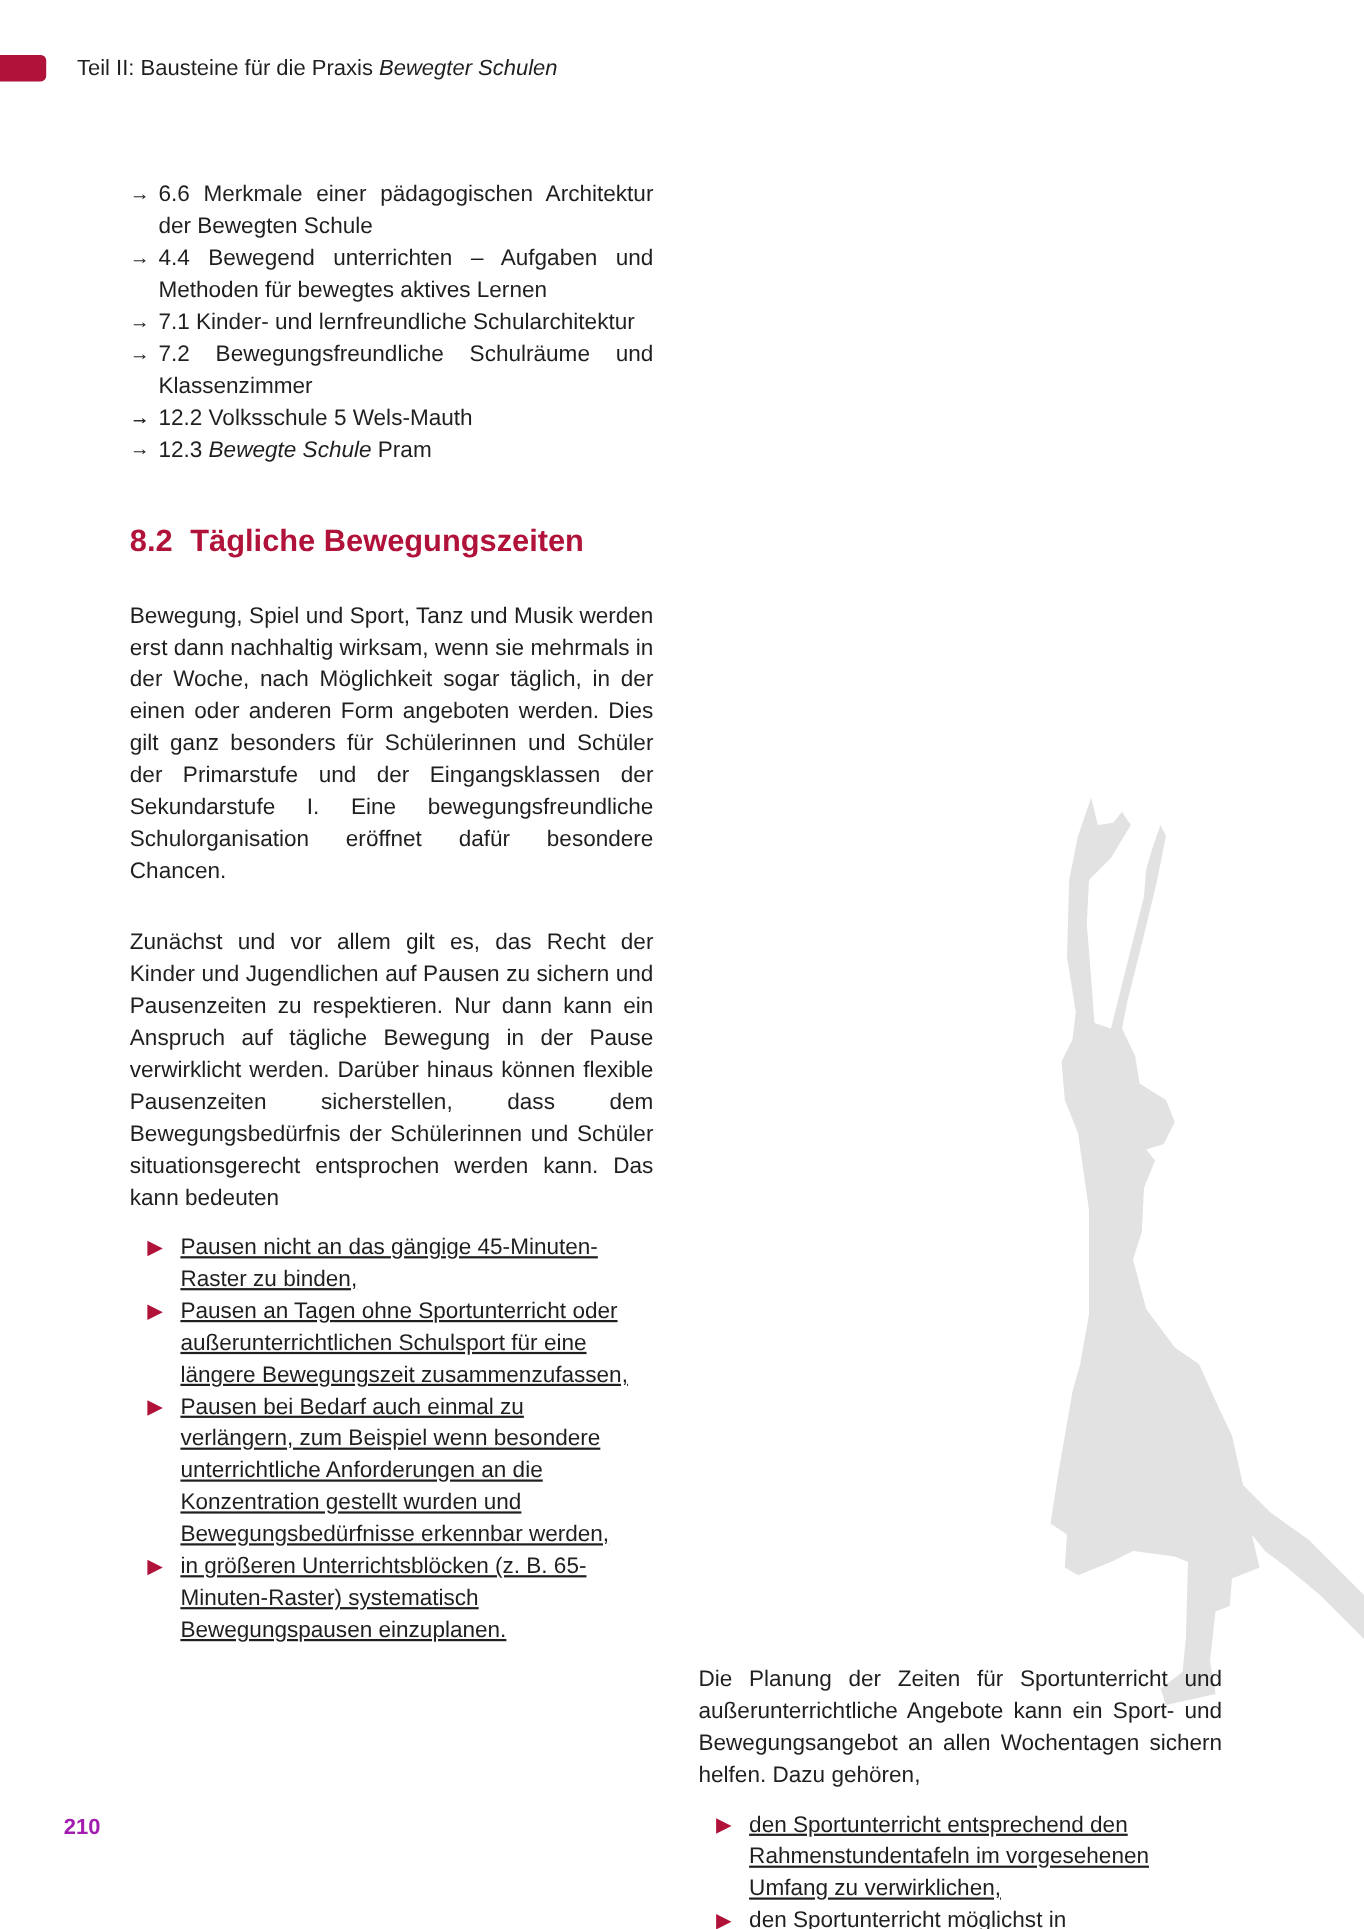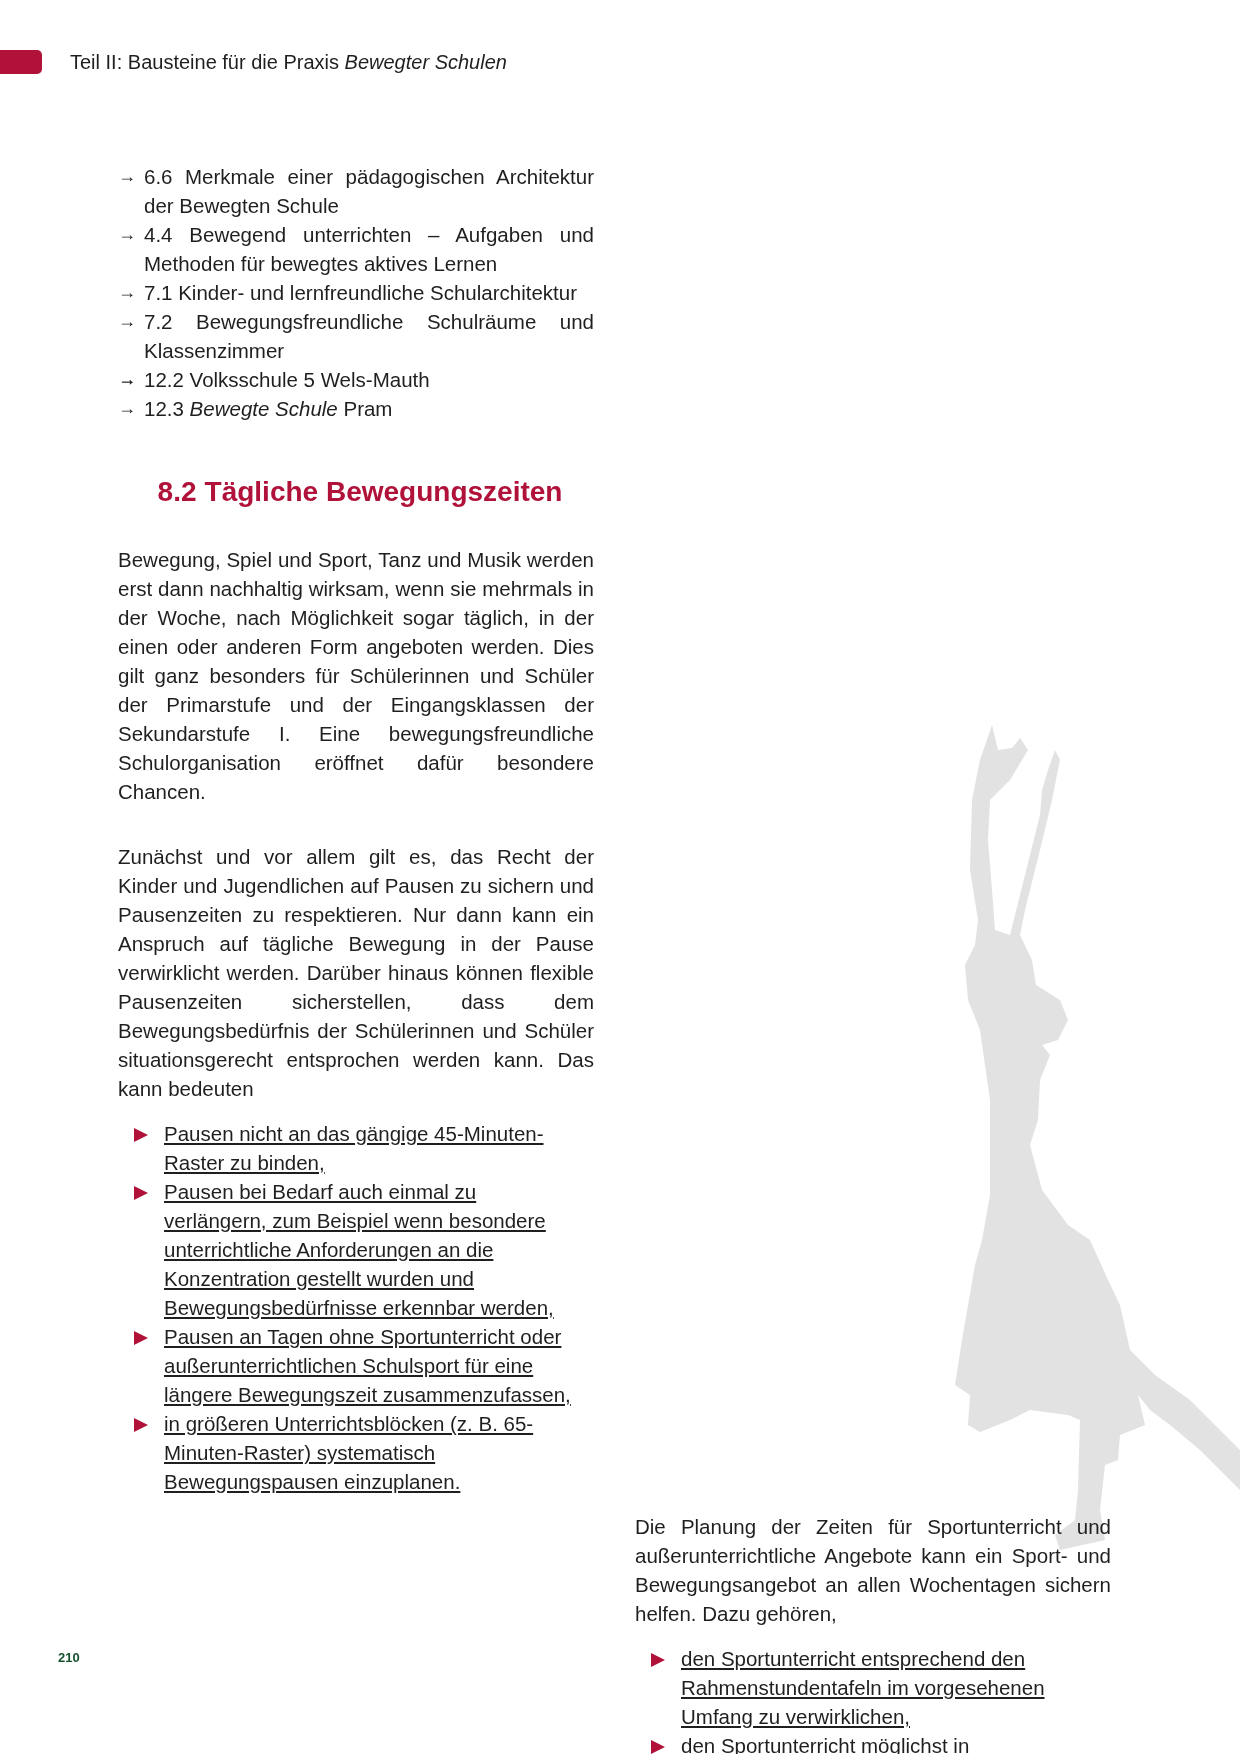--- a/index.html
+++ b/index.html
@@ -21,38 +21,38 @@
   }
   .col-left { left: 118px; width: 476px; }
   .col-right { left: 635px; width: 476px; }
   .justify { text-align: justify; hyphens: manual; }
   .ref-list { list-style: none; margin: 0; padding: 0; }
   .ref-item { position: relative; padding-left: 26px; text-align: justify; }
   .ref-arrow {
     position: absolute; left: 0; top: 0; font-size: 18px; color: #1f1f1f;
   }
   .section-title {
-    margin: 52px 0 36px 0; color: #b0123a; font-weight: bold; font-size: 28px; line-height: 34px; text-align: center;
+    margin: 52px 0 36px 0; color: #b0123a; font-weight: bold; font-size: 28px; line-height: 34px;
   }
   .section-number { display: inline-block; width: 55px; }
   p { margin: 0; }
   .para-gap { margin-top: 36px; }
   .bullets { list-style: none; margin: 16px; padding: 0; text-decoration: underline; }
   .bullet { position: relative; padding-left: 30px; }
   .bullet-marker {
     position: absolute; left: 0; top: 9px; width: 0; height: 0;
     border-top: 7px solid transparent; border-bottom: 7px solid transparent;
     border-left: 14px solid #b0123a;
   }
   .silhouette {
     position: absolute; left: 950px; top: 720px; width: 290px; height: 830px;
   }
   .page-number {
-    position: absolute; left: 58px; top: 1650px; font-size: 13px; font-weight: bold;
-    color: #14532d;
+    position: absolute; left: 58px; top: 1650px; font-size: 20px; font-weight: bold;
+    color: #a21caf;
   }
   .text-layer { position: relative; z-index: 2; }
 </style>
 </head>
 <body>
 
 <div class="header-tab"></div>
 <div class="running-head">
   <span>Teil II: Bausteine für die Praxis </span><i>Bewegter Schulen</i>
 </div>
@@ -107,25 +107,25 @@
   <p class="justify">Bewegung, Spiel und Sport, Tanz und Musik werden erst dann nachhaltig wirksam, wenn sie mehrmals in der Woche, nach Möglichkeit sogar täglich, in der einen oder anderen Form angeboten werden. Dies gilt ganz besonders für Schülerinnen und Schüler der Primarstufe und der Eingangsklassen der Sekundarstufe I. Eine bewegungsfreundliche Schulorganisation eröffnet dafür besondere Chancen.</p>
   <p class="justify para-gap">Zunächst und vor allem gilt es, das Recht der Kinder und Jugendlichen auf Pausen zu sichern und Pausenzeiten zu respektieren. Nur dann kann ein Anspruch auf tägliche Bewegung in der Pause verwirklicht werden. Darüber hinaus können flexible Pausenzeiten sicherstellen, dass dem Bewegungsbedürfnis der Schülerinnen und Schüler situationsgerecht entsprochen werden kann. Das kann bedeuten</p>
 
   <ul class="bullets">
     <li class="bullet">
       <span class="bullet-marker"></span>
       <span>Pausen nicht an das gängige 45-Minuten-Raster zu binden,</span>
     </li>
     <li class="bullet">
       <span class="bullet-marker"></span>
-      <span>Pausen bei Bedarf auch einmal zu verlängern, zum Beispiel wenn besondere unterrichtliche Anforderungen an die Konzentration gestellt wurden und Bewegungsbedürfnisse erkennbar werden,</span>
+      <span>Pausen an Tagen ohne Sportunterricht oder außerunterrichtlichen Schulsport für eine längere Bewegungszeit zusammenzufassen,</span>
     </li>
     <li class="bullet">
       <span class="bullet-marker"></span>
-      <span>Pausen an Tagen ohne Sportunterricht oder außerunterrichtlichen Schulsport für eine längere Bewegungszeit zusammenzufassen,</span>
+      <span>Pausen bei Bedarf auch einmal zu verlängern, zum Beispiel wenn besondere unterrichtliche Anforderungen an die Konzentration gestellt wurden und Bewegungsbedürfnisse erkennbar werden,</span>
     </li>
     <li class="bullet">
       <span class="bullet-marker"></span>
       <span>in größeren Unterrichtsblöcken (z. B. 65-Minuten-Raster) systematisch Bewegungspausen einzuplanen.</span>
     </li>
   </ul>
 </div>
 
 <div class="col col-right text-layer">
   <p class="justify">Die Planung der Zeiten für Sportunterricht und außerunterrichtliche Angebote kann ein Sport- und Bewegungsangebot an allen Wochentagen sichern helfen. Dazu gehören,</p>

